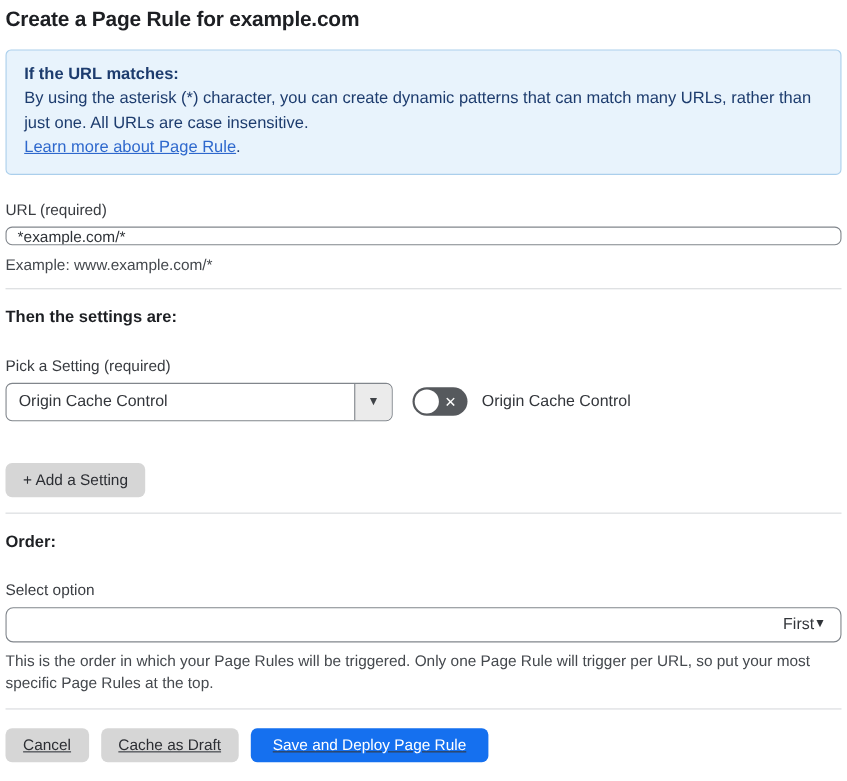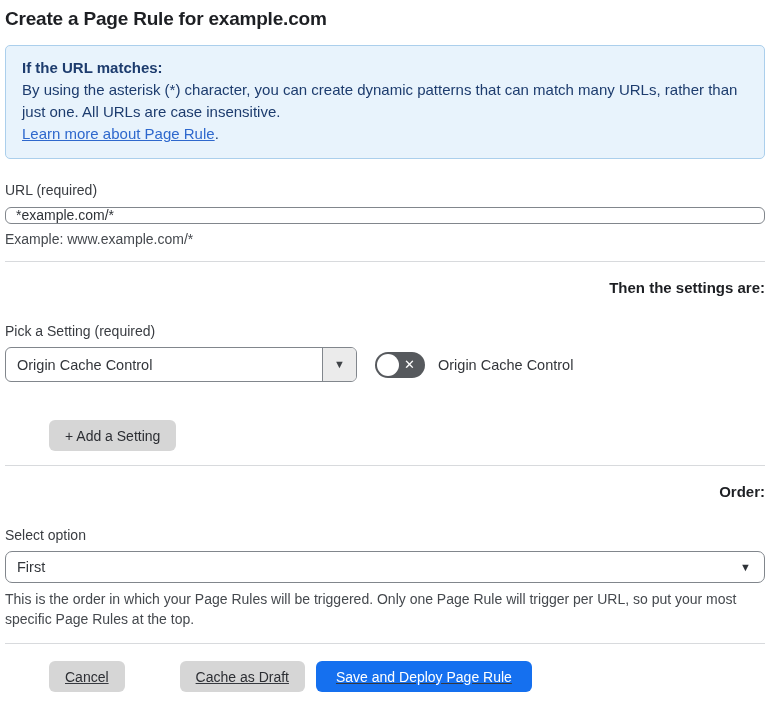--- a/index.html
+++ b/index.html
@@ -48,32 +48,31 @@
   .helper { font-size: 14px; color: #45494e; margin-top: 7px; }
 
   hr.divider {
     border: none; border-top: 1px solid #d8dadd;
     margin: 14px 0 17px;
   }
 
   h2.section-heading {
     font-size: 15px; font-weight: 700; color: #1d1f23;
     margin: 0 0 27px;
-    text-align: right;
   }
 
   .setting-row { display: flex; align-items: center; margin-bottom: 38px; }
 
   .select-box {
     display: flex; align-items: center; justify-content: space-between;
     border: 1px solid #81868c; border-radius: 6px;
     background: #fff; height: 35px; width: 352px;
     overflow: hidden; cursor: pointer;
   }
-  .select-box.full { width: 100%; height: 32px; border-radius: 7px; }
+  .select-box.full { width: 100%; height: 32px; border-radius: 7px; justify-content: flex-end; }
   .select-value { padding-left: 11px; font-size: 14.5px; color: #33363b; }
   .select-arrow-seg {
     width: 34px; align-self: stretch;
     background: #ebebeb; border-left: 1px solid #81868c;
     display: flex; align-items: center; justify-content: center;
     cursor: pointer;
   }
   .caret { font-size: 11px; color: #3f4347; line-height: 1; }
   .select-box.full .caret { margin-right: 13px; color: #2f3338; }
 
@@ -92,21 +91,21 @@
     color: #fff; font-size: 13px; margin-left: 5px; line-height: 1;
   }
   .toggle-label { margin-left: 13px; font-size: 14.5px; color: #33363b; }
 
   .btn {
     font-family: inherit; font-size: 14px;
     border: none; border-radius: 6px;
     height: 31px; padding: 0 16px;
     cursor: pointer; white-space: nowrap;
   }
-  .btn.gray { background: #d6d6d6; color: #2c2e33; margin-left: 44px; }
+  .btn.gray { background: #d6d6d6; color: #2c2e33; }
   .btn.blue { background: #1570ef; color: #ffffff; padding: 0 20px; }
 
   .order-helper { line-height: 20px; margin-top: 6px; max-width: 746px; }
 
   .footer { display: flex; gap: 11px; align-items: flex-end; text-decoration: underline; }
 </style>
 </head>
 <body>
 
 <div class="page">

